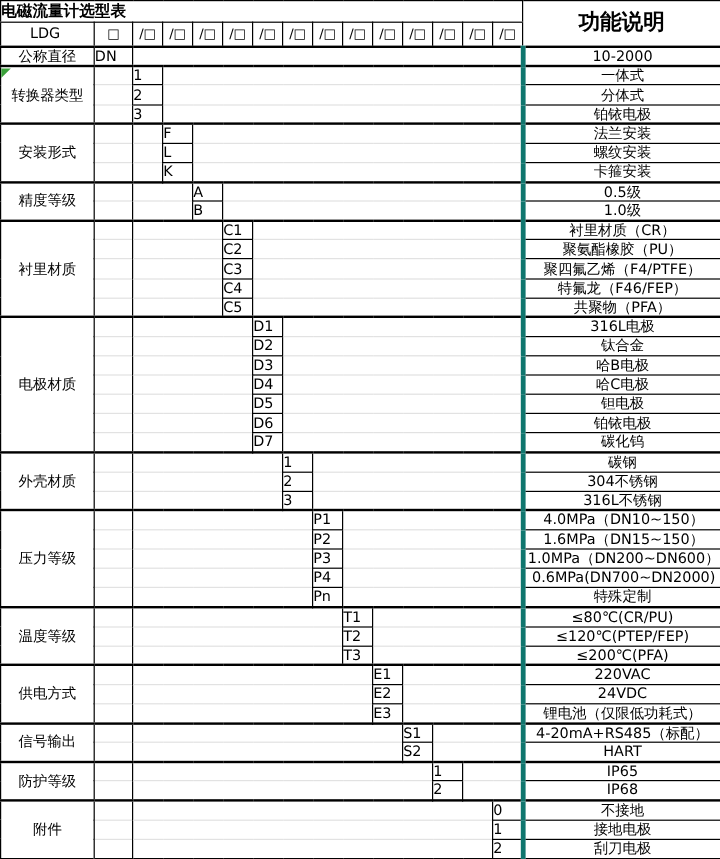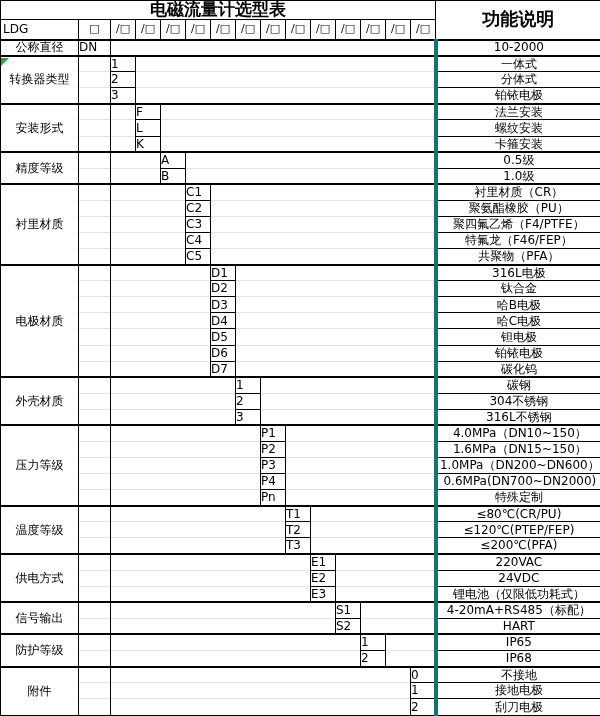--- a/index.html
+++ b/index.html
@@ -4,23 +4,23 @@
 <style>
   html,body{margin:0;padding:0;background:#fff;}
   table#sel{
     border-collapse:collapse;table-layout:fixed;
     width:600px;height:716px;
     border:1px solid #000;
     font-family:"DejaVu Sans",sans-serif;
     font-size:12px;color:#000;background:#fff;
   }
   td{padding:0;margin:0;overflow:hidden;white-space:nowrap;vertical-align:middle;line-height:1.05;}
-  .title{text-align:center;font-weight:bold;font-size:17px;border-bottom:1px solid #000;}
+  .title{text-align:left;font-weight:bold;font-size:13px;border-bottom:1px solid #000;}
   .dhdr{text-align:center;font-weight:bold;font-size:18px;border-left:1px solid #000;}
-  .ldg{text-align:left;padding-left:2px;border-right:1px solid #000;}
+  .ldg{text-align:left;padding-left:24px;border-right:1px solid #000;}
   .mbox{border:1px solid #000;text-align:center;font-size:11px;}
   .lbl{text-align:center;border-right:1px solid #000;}
   .code{border:1px solid #000;text-align:left;}
   .dnline{border-right:1px solid #000;}
   .desc{border-left:4px solid #0f766e;text-align:center;}
   .desc.left{text-align:center;padding-left:2px;}
   .gt{border-top:2px solid #000;}          
   .gi{border-top:1px solid var(--grid,#e2e2e2);} 
   .bi{border-top:1px solid #000;}          
   tr.rt{height:18px;} tr.rl{height:20px;} tr.rd{height:16px;}

